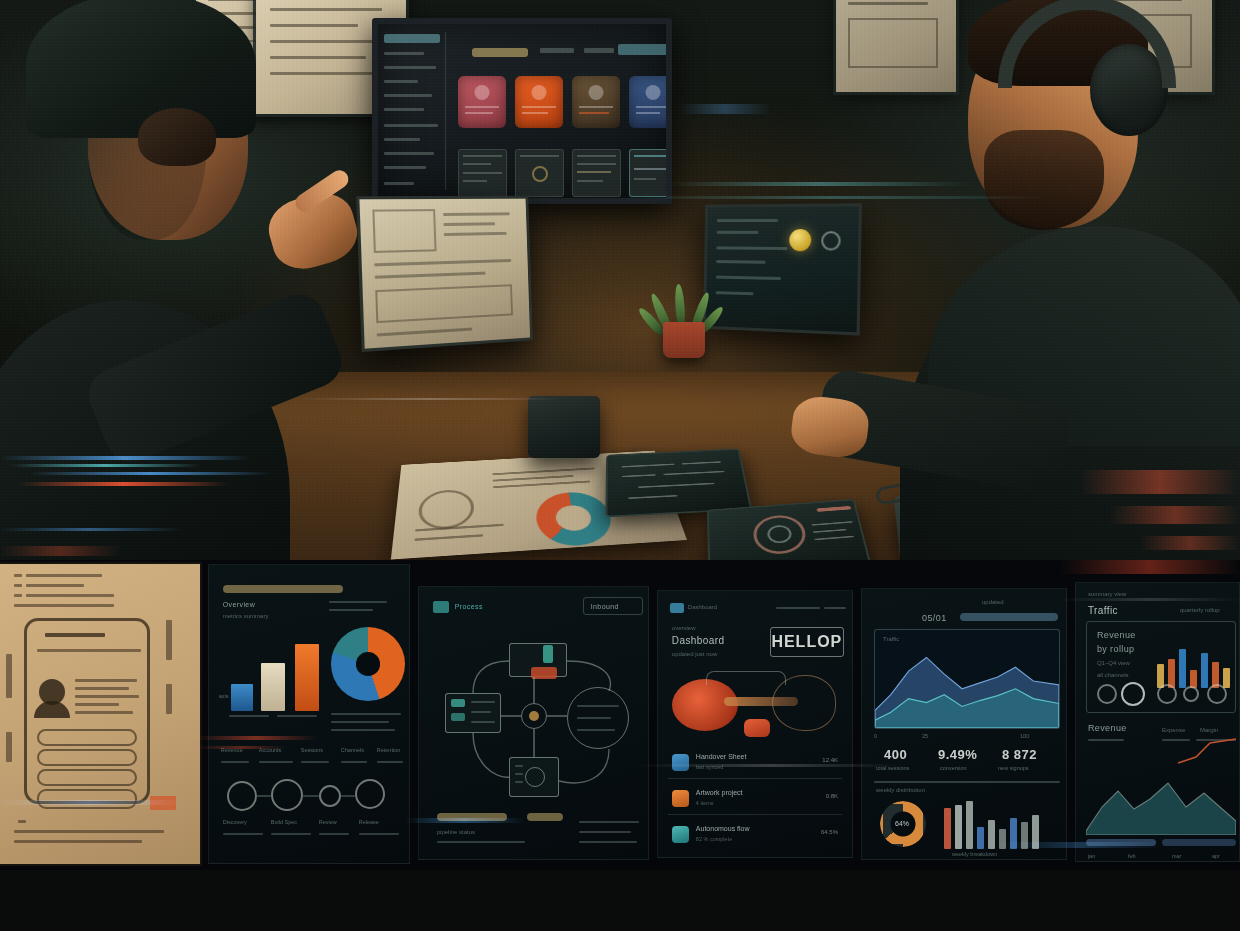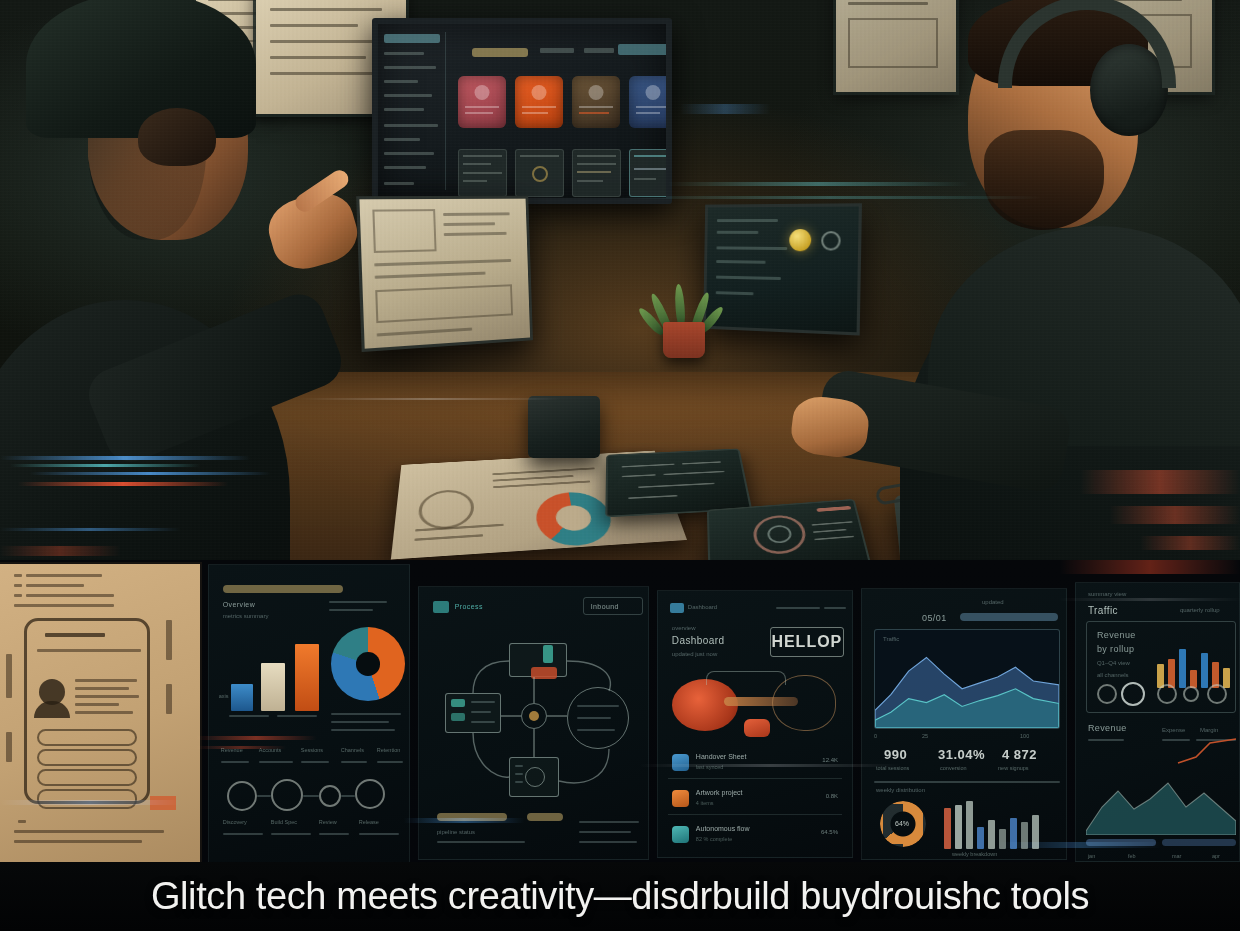--- a/index.html
+++ b/index.html
@@ -644,25 +644,25 @@
         <svg viewBox="0 0 186 100" preserveAspectRatio="none" style="width:100%;height:100%">
           <path d="M0,82 L16,66 L34,42 L52,28 L70,45 L88,60 L106,54 L124,48 L142,38 L160,52 L186,56 L186,100 L0,100 Z" fill="rgba(63,111,168,.55)" stroke="#6fa3d8" stroke-width="1.2"></path>
           <path d="M0,92 L16,84 L34,70 L52,74 L70,66 L88,78 L106,72 L124,67 L142,60 L160,70 L186,75 L186,100 L0,100 Z" fill="rgba(45,143,148,.45)" stroke="#59c3c6" stroke-width="1.2"></path>
         </svg>
         <div class="d-sub" style="left:8px;top:6px;">Traffic</div>
       </div>
       <div class="d-kpi-lbl" style="left:12px;top:144px;">0</div>
       <div class="d-kpi-lbl" style="left:60px;top:144px;">25</div>
       <div class="d-kpi-lbl" style="left:158px;top:144px;">100</div>
 
-      <div class="d-kpi" style="left:22px;top:158px;">990</div>
+      <div class="d-kpi" style="left:22px;top:158px;">400</div>
       <div class="d-kpi-lbl" style="left:14px;top:176px;">total sessions</div>
-      <div class="d-kpi" style="left:76px;top:158px;">31.04%</div>
+      <div class="d-kpi" style="left:76px;top:158px;">9.49%</div>
       <div class="d-kpi-lbl" style="left:78px;top:176px;">conversion</div>
-      <div class="d-kpi" style="left:140px;top:158px;">4 872</div>
+      <div class="d-kpi" style="left:140px;top:158px;">8 872</div>
       <div class="d-kpi-lbl" style="left:136px;top:176px;">new signups</div>
 
       <div class="d-line" style="left:12px;top:192px;width:186px;"></div>
       <div class="d-sub" style="left:14px;top:198px;">weekly distribution</div>
 
       <div class="circ" style="left:18px;top:212px;width:46px;height:46px;border:3px solid transparent;
                   background:conic-gradient(#d88a3c 0 64%, rgba(120,140,140,.25) 64% 100%);
                   -webkit-mask:radial-gradient(circle, transparent 12px, #000 13px); mask:radial-gradient(circle, transparent 12px, #000 13px);"></div>
       <div class="d-kpi-lbl" style="left:33px;top:231px;font-size:7px;color:rgba(220,230,225,.85);">64%</div>
 
@@ -732,17 +732,14 @@
     <div class="glitch g-blue" style="left:0;top:240px;width:180px;height:5px;opacity:.5;"></div>
     <div class="glitch g-red" style="left:196px;top:176px;width:120px;height:4px;opacity:.55;"></div>
     <div class="glitch g-red" style="left:196px;top:186px;width:90px;height:3px;opacity:.4;"></div>
     <div class="glitch g-blue" style="left:404px;top:258px;width:120px;height:5px;opacity:.5;"></div>
     <div class="glitch g-white" style="left:640px;top:204px;width:260px;height:3px;opacity:.4;"></div>
     <div class="glitch g-white" style="left:1060px;top:38px;width:180px;height:3px;opacity:.3;"></div>
     <div class="glitch g-red" style="left:1060px;top:-4px;width:180px;height:18px;opacity:.45;"></div>
     <div class="glitch g-blue" style="left:1000px;top:282px;width:160px;height:6px;opacity:.35;"></div>
   </div>
 
-  <div class="tagline-bar">
-    <div class="tagline">Glitch tech meets creativity—disdrbuild buydrouishc tools</div>
-  </div>
 
 </div>
 
 </body></html>

